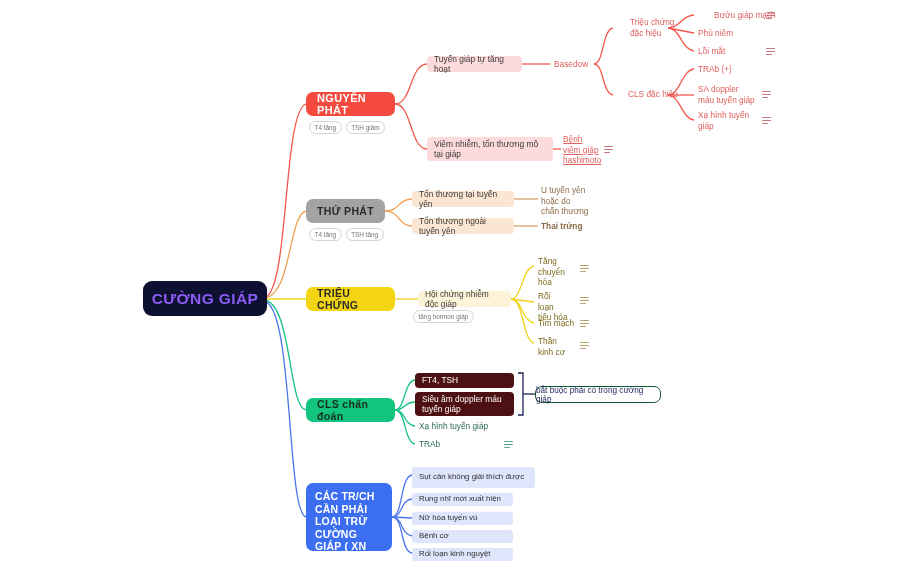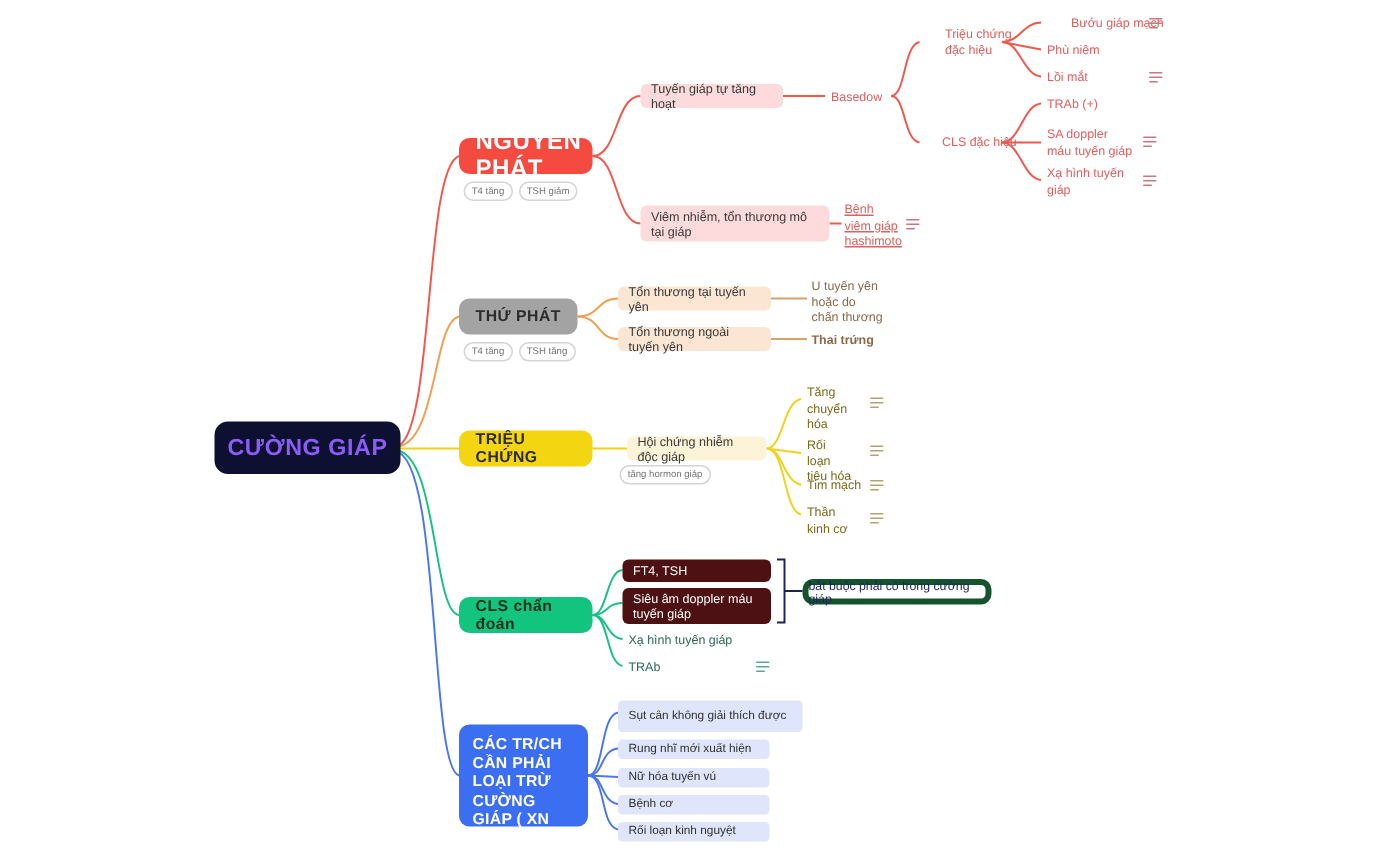--- a/index.html
+++ b/index.html
@@ -18,21 +18,21 @@
     background:#0d1030;border-radius:9px;
     display:flex;align-items:center;justify-content:center;
     color:#8b5cf6;font-size:15.5px;font-weight:bold;letter-spacing:.4px;
   }
 
   
   .l1{
     border-radius:7px;display:flex;align-items:center;
     padding:0 11px;font-weight:bold;letter-spacing:.35px;
   }
-  .l1-nguyen{left:306px;top:92px;width:89px;height:24px;background:#f44a3f;color:#fff;font-size:16px;}
+  .l1-nguyen{left:306px;top:92px;width:89px;height:24px;background:#f44a3f;color:#fff;font-size:11px;}
   .l1-thu   {left:306px;top:199px;width:79px;height:24px;background:#a3a3a3;color:#2b2b2b;font-size:10.5px;}
   .l1-trieu {left:306px;top:287px;width:89px;height:24px;background:#f4d511;color:#2b2b2b;font-size:10.5px;}
   .l1-cls   {left:306px;top:398px;width:89px;height:24px;background:#13c47e;color:#13301f;font-size:10.5px;font-weight:bold;}
   .l1-loai  {
     left:306px;top:483px;width:86px;height:68px;background:#3b6ef0;color:#fff;
     font-size:10.5px;font-weight:bold;border-radius:7px;
     display:block;padding:7px 8px 0 9px;line-height:12.6px;letter-spacing:.2px;
   }
 
   
@@ -66,21 +66,21 @@
   .noteicon i:nth-child(1){width:100%;}
   .noteicon i:nth-child(2){width:100%;}
   .noteicon i:nth-child(3){width:62%;}
   .ni-red{color:#c9797c;}
   .ni-yellow{color:#b5a46a;}
   .ni-green{color:#59a98c;}
 
   
   .callout{
     left:535px;top:386px;width:126px;height:17px;
-    border:4px solid #14532d;border-radius:7px;background:#fff;
+    border:1px solid #14532d;border-radius:7px;background:#fff;
     display:flex;align-items:center;justify-content:center;
     font-size:8.2px;color:#1b2359;
   }
 </style>
 </head>
 <body>
 
 <div id="canvas">
 
   <svg id="links" viewBox="0 0 919 569">

